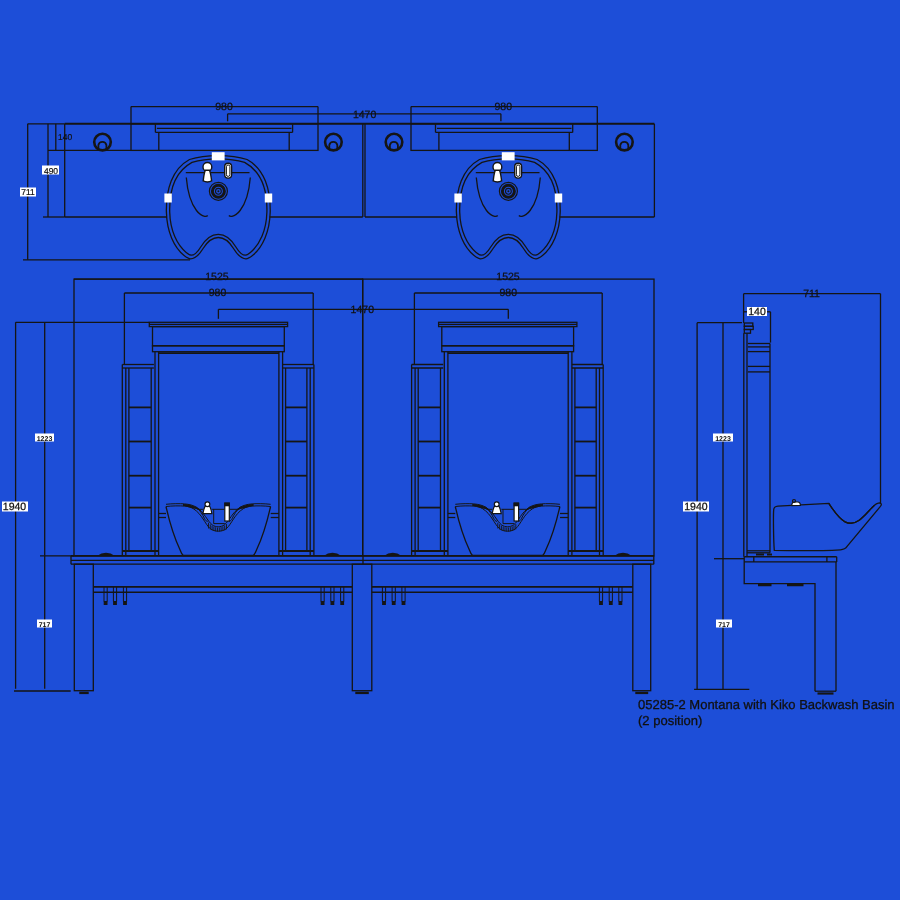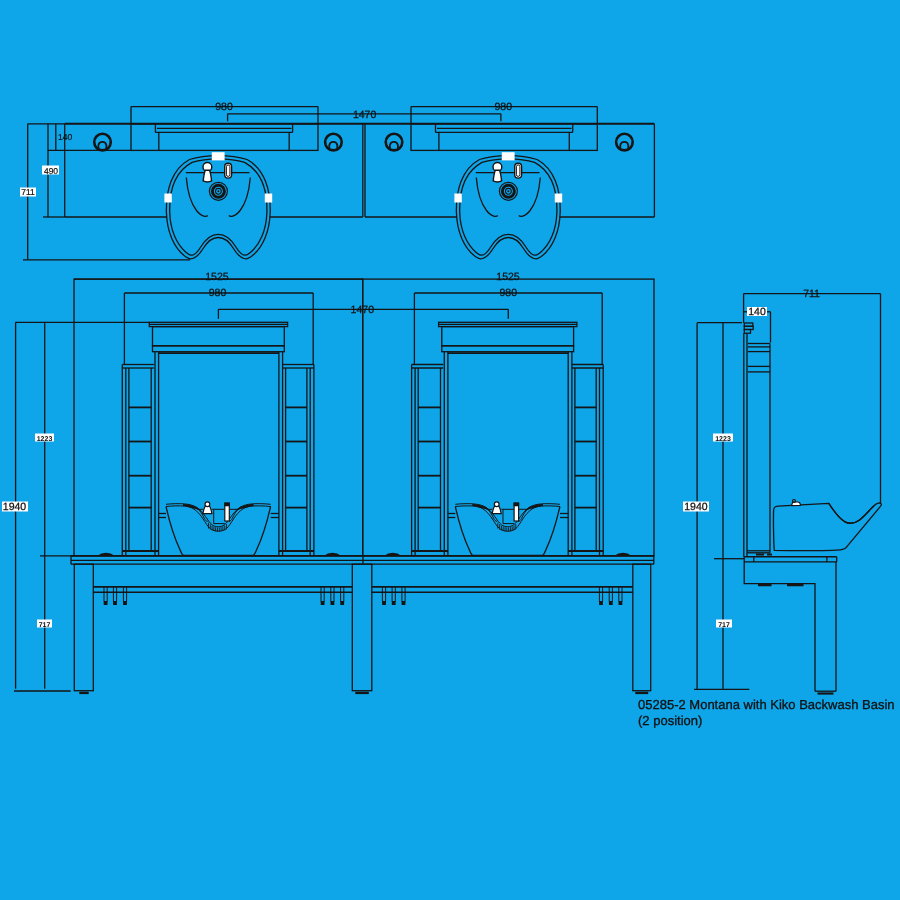--- a/index.html
+++ b/index.html
@@ -1,16 +1,16 @@
 <!DOCTYPE html>
 <html><head>
 <meta charset="utf-8">
 <style>
 html,body{margin:0;padding:0;background:#fff;}
-#page{width:900px;height:900px;position:relative;background:#0ea5e9;overflow:hidden;}
+#page{width:900px;height:900px;position:relative;background:#1d4ed8;overflow:hidden;}
 svg{position:absolute;top:0;left:0;}
 text{font-family:"Liberation Sans",sans-serif;fill:#111;stroke:none;text-rendering:geometricPrecision;}
 .dim{font-size:10.5px;stroke:#111;stroke-width:0.25px;}
 .dim8{font-size:8.5px;stroke:#111;stroke-width:0.2px;}
 .dimsm{font-size:7px;font-weight:bold;}
 .cap{font-size:13px;stroke:#111;stroke-width:0.3px;}
 </style>
 </head>
 <body>
 <div id="page">

